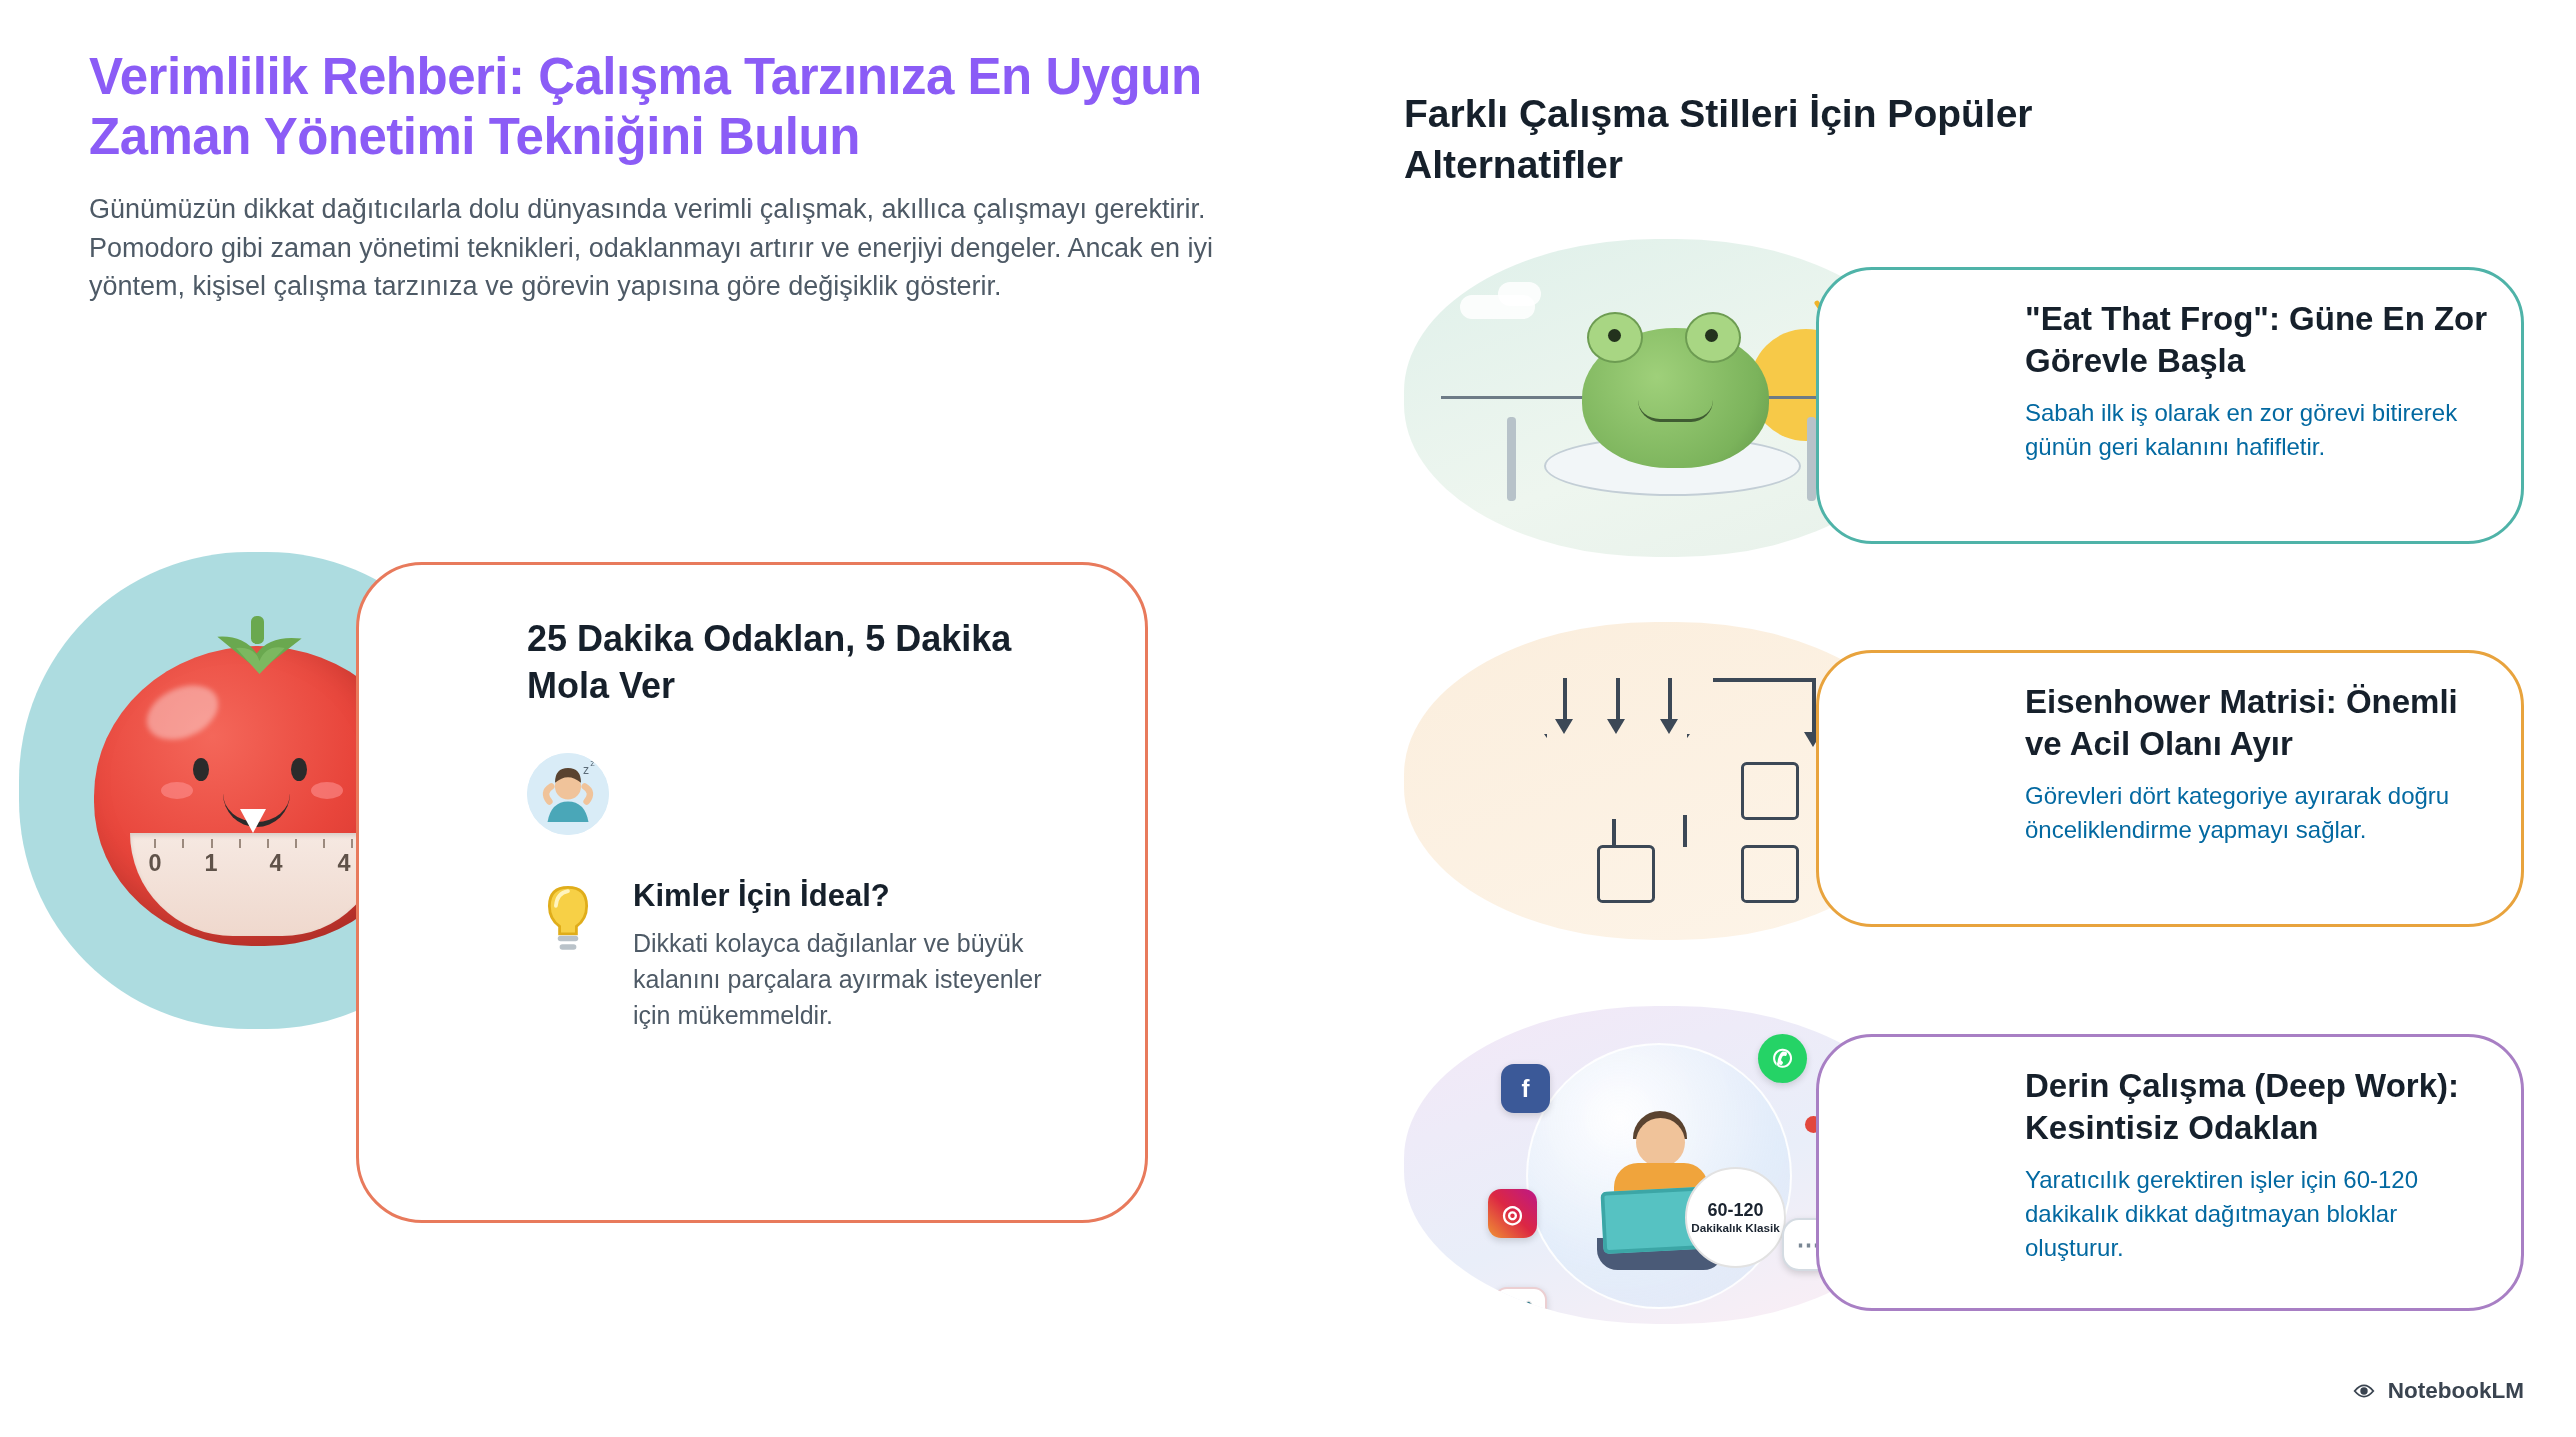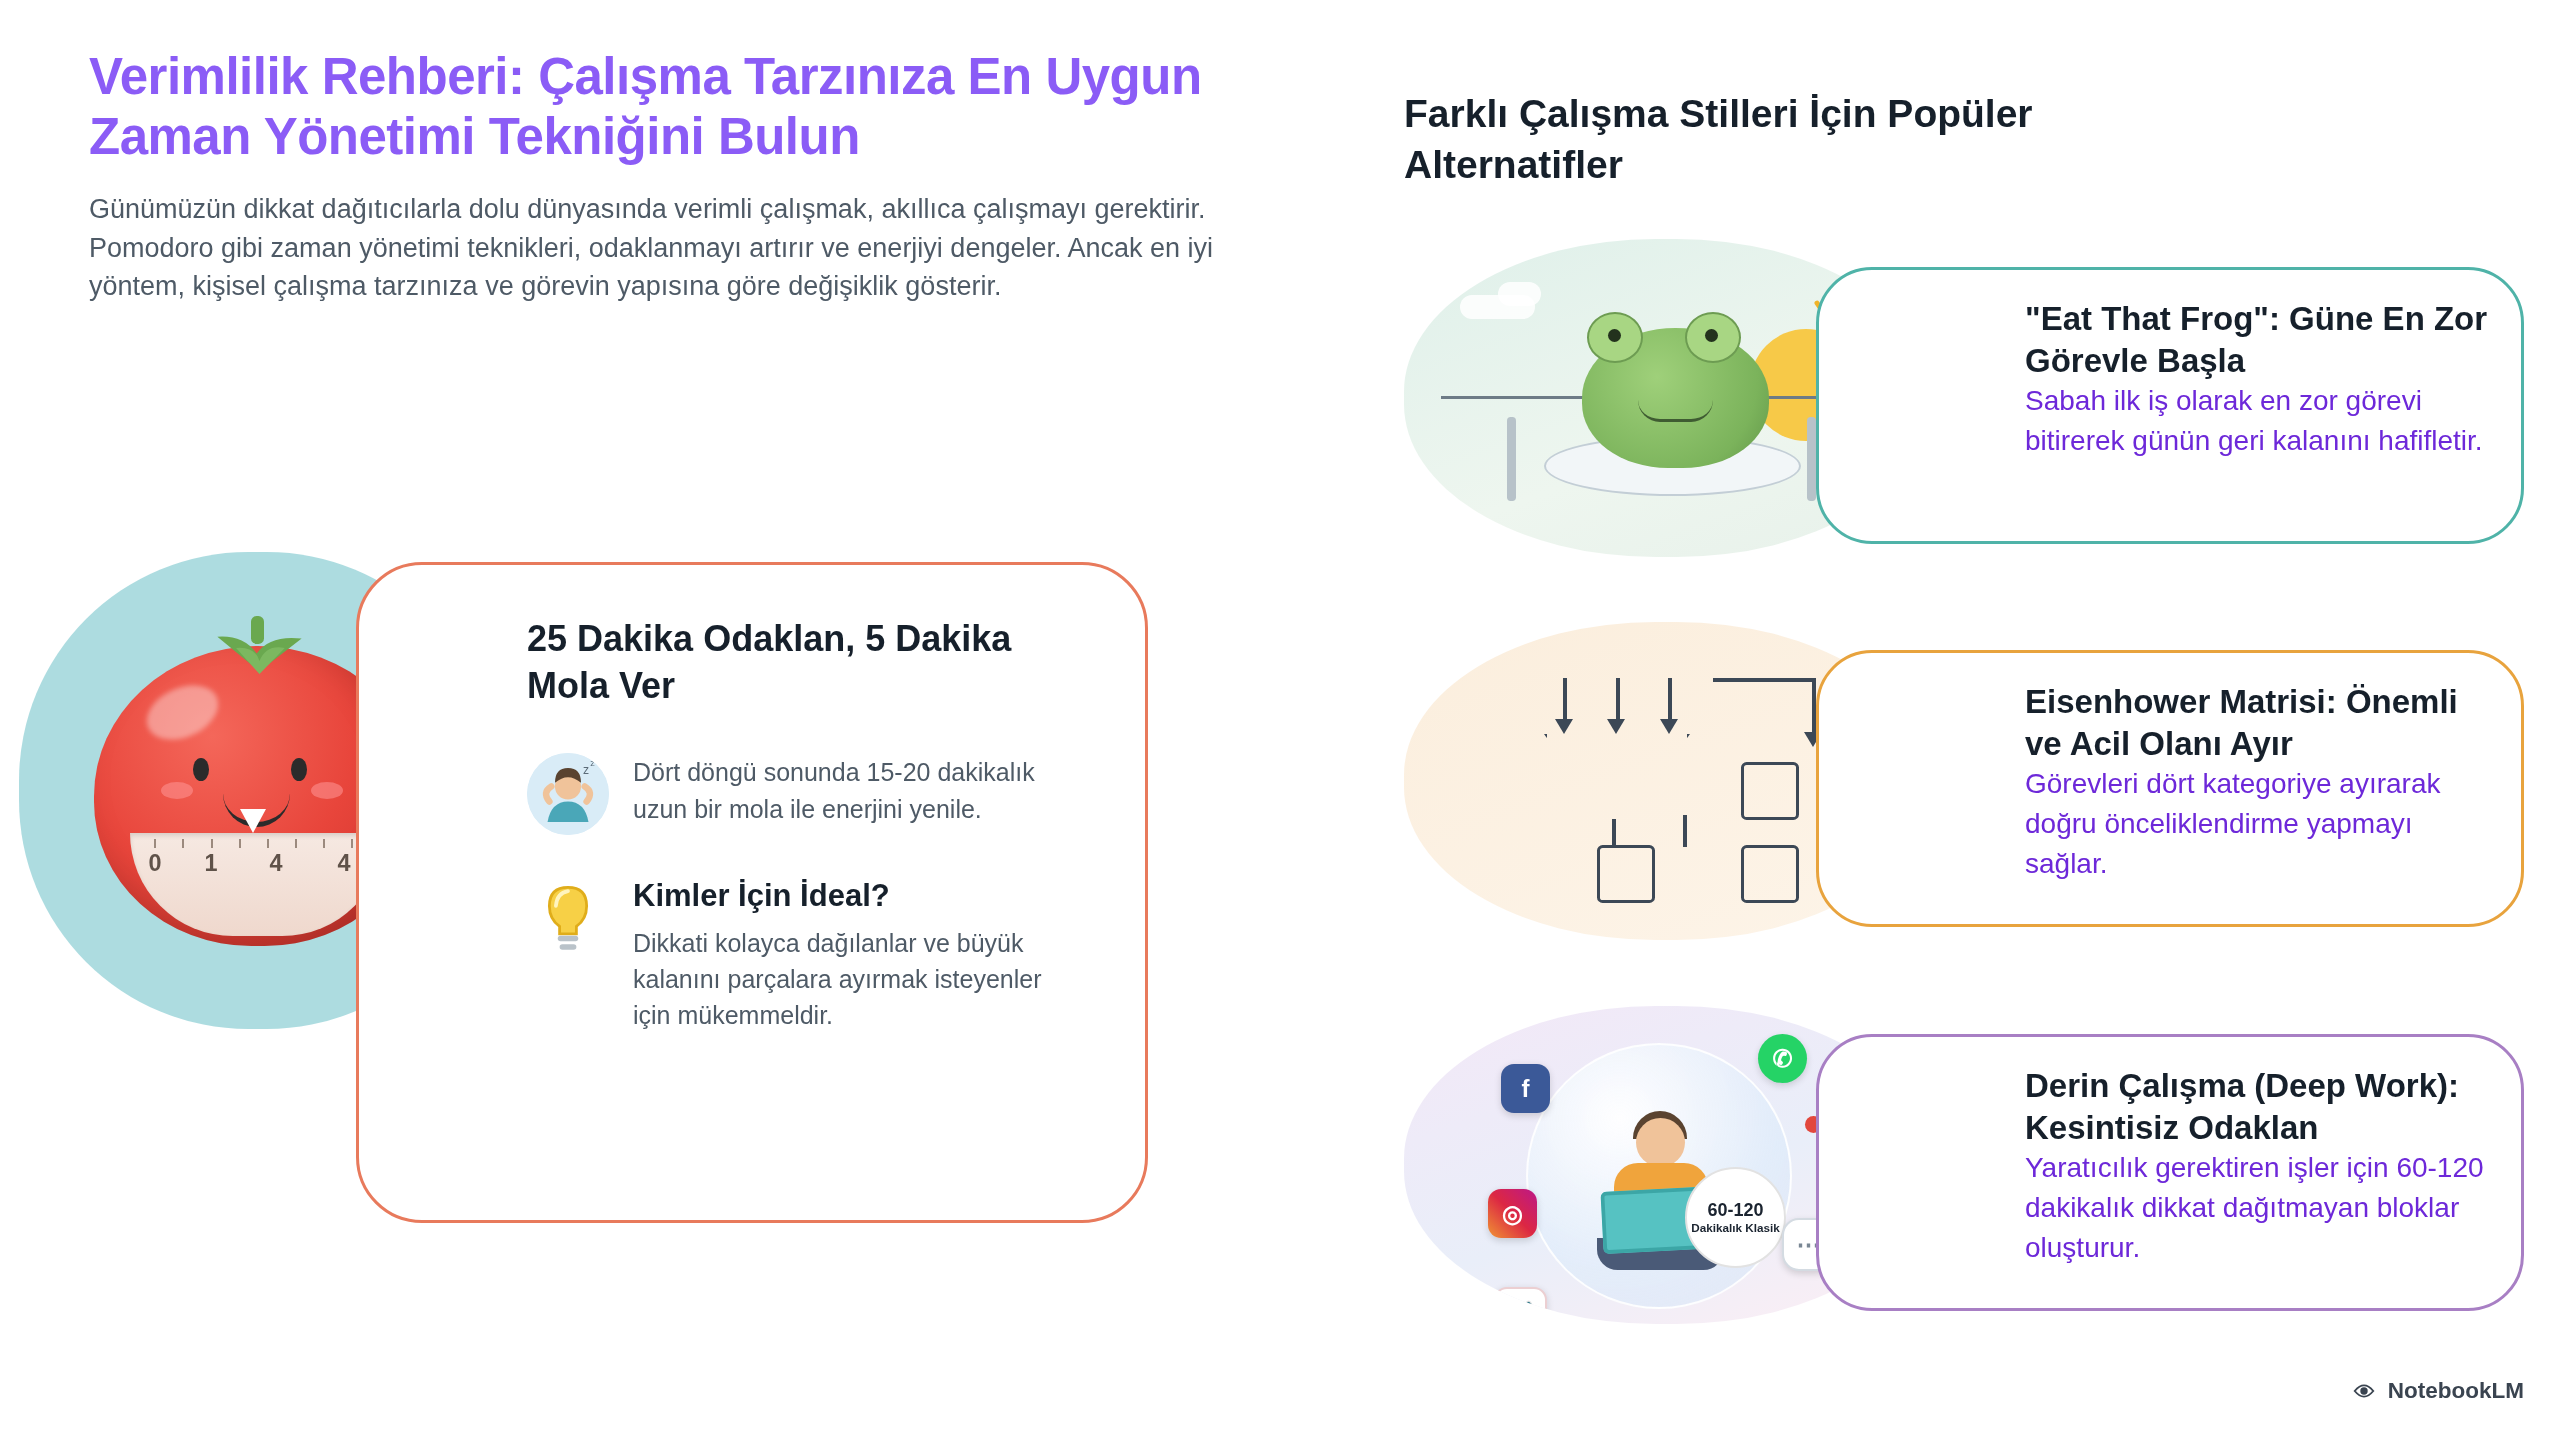--- a/index.html
+++ b/index.html
@@ -283,23 +283,24 @@
     top: 28px;
     width: 468px;
   }
   .alt-h {
     font-size: 33px;
     line-height: 1.26;
     font-weight: bold;
     color: #16202b;
   }
   .alt-p {
-    font-size: 28px;
+    margin-top: 15px;
+    font-size: 24px;
     line-height: 1.42;
-    color: #6d28d9;
+    color: #0369a1;
   }
 
   
   .frog-bg { position:absolute; inset:0; background:linear-gradient(160deg,#dff0ea 0%,#eef6ef 60%,#e7f1ea 100%); }
   .sun { position:absolute; right:66px; top:90px; width:112px; height:112px; border-radius:50%; background:#f7c948; }
   .sunray { position:absolute; background:#f0b429; border-radius:2.8px; }
   .cloud { position:absolute; background:#ffffff; border-radius:28px; opacity:.85; }
   .plate { position:absolute; left:140px; top:197px; width:253px; height:56px; border-radius:50%; background:#f2f6f8; border:2.8px solid #c3ced6; }
   .horizon { position:absolute; left:37px; top:157px; width:449px; height:2.8px; background:#6d7b86; }
   .frog-body { position:absolute; left:178px; top:89px; width:187px; height:140px; border-radius:50% 50% 46% 46%; background:radial-gradient(circle at 40% 35%, #9fd07a, #7bb35b 70%, #5f9447 100%); }
@@ -407,21 +408,20 @@
             <circle cx="44" cy="44" r="44" fill="#d9ecf7"></circle>
             <circle cx="44" cy="36" r="14" fill="#f0c39a"></circle>
             <path d="M30 32 q14 -12 28 0 q0 -16 -14 -16 q-14 0 -14 16z" fill="#5a4330"></path>
             <path d="M22 74 q4 -22 22 -22 q18 0 22 22z" fill="#4aa7b8"></path>
             <path d="M24 52 q-8 -10 2 -16" stroke="#f0c39a" stroke-width="7" fill="none" stroke-linecap="round"></path>
             <path d="M64 52 q8 -10 -2 -16" stroke="#f0c39a" stroke-width="7" fill="none" stroke-linecap="round"></path>
             <text x="60" y="22" font-size="13" fill="#5b6b78" font-family="Liberation Sans">z</text>
             <text x="68" y="14" font-size="10" fill="#5b6b78" font-family="Liberation Sans">z</text>
           </svg>
         </div>
-        <div class="sub-text">Dört döngü sonunda 15-20 dakikalık uzun bir mola ile enerjini yenile.</div>
       </div>
 
       <div class="sub-block">
         <div class="icon-plain">
           <svg viewBox="0 0 88 88" width="82" height="82">
             <path d="M44 10 q20 0 20 20 q0 14 -11 22 l0 8 l-18 0 l0 -8 q-11 -8 -11 -22 q0 -20 20 -20z" fill="#f7d046" stroke="#e0ad1a" stroke-width="3"></path>
             <rect x="33" y="62" width="22" height="6" rx="3" fill="#b9c2c9"></rect>
             <rect x="35" y="71" width="18" height="6" rx="3" fill="#b9c2c9"></rect>
             <path d="M44 14 q-12 2 -13 16" stroke="#fff4bf" stroke-width="4" fill="none" stroke-linecap="round"></path>
           </svg>

